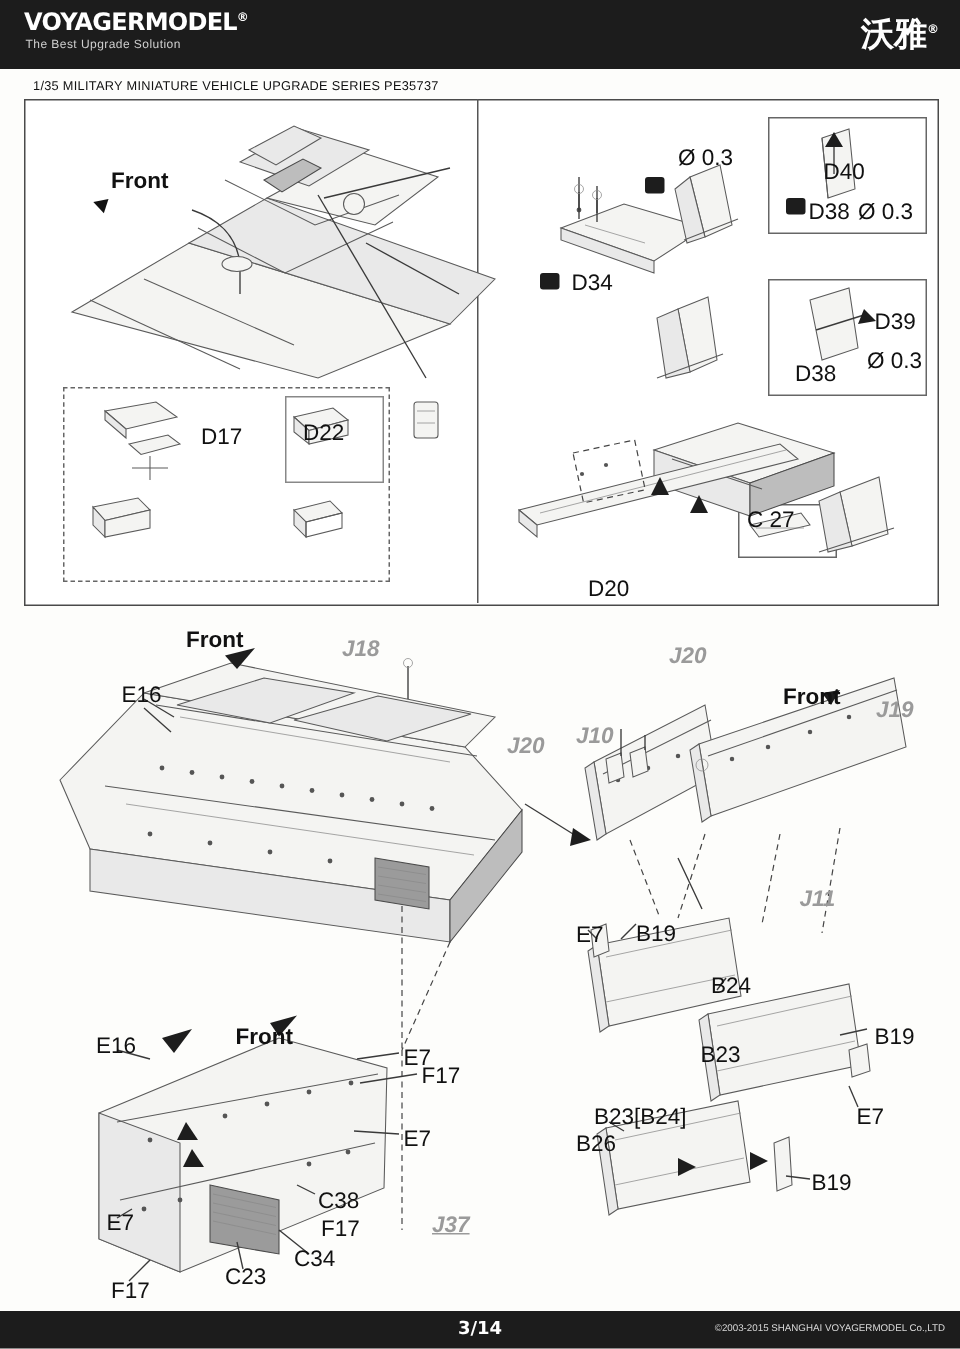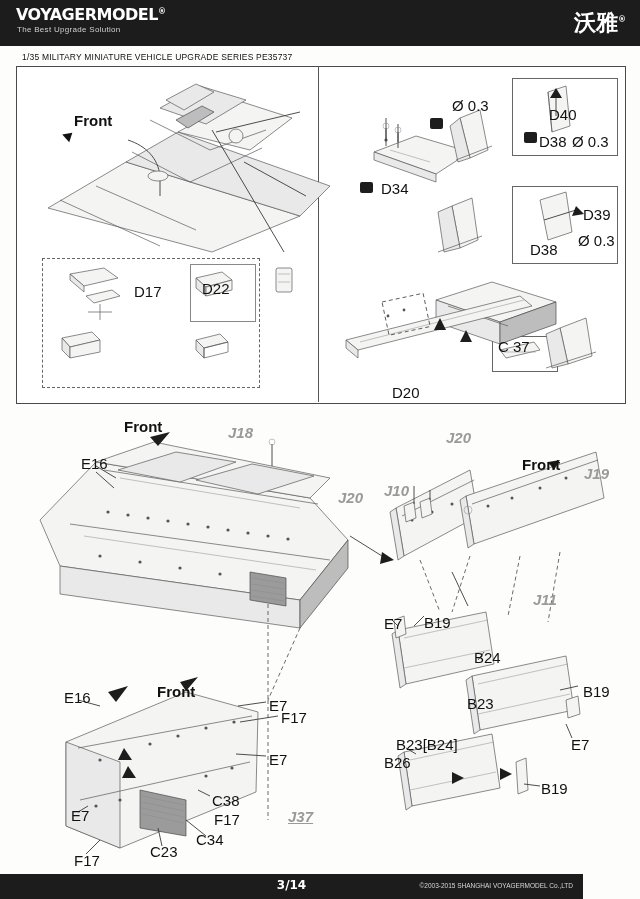--- a/index.html
+++ b/index.html
@@ -57,22 +57,22 @@
     position:absolute;
     border-left:1.1px solid #555;
   }
   .subbox{
     position:absolute;border:1px solid #666;background:#fff;
   }
   .subbox.dashed{border-style:dashed;}
 
   
   .footer{
-    position:absolute;left:0;top:874px;width:556px;height:25px;
-    background:#1c1c1c;color:#fff;padding-left:27px;
+    position:absolute;left:0;top:874px;width:640px;height:25px;
+    background:#1c1c1c;color:#fff;
   }
   .page-num{
     position:absolute;left:50%;top:4px;transform:translateX(-50%);
     font-size:12px;font-weight:bold;color:#ffffff;
     font-family:"DejaVu Sans", sans-serif;
   }
   .copyright{
     position:absolute;right:10px;top:8px;
     font-size:6.5px;color:#d8d8d8;
   }
@@ -374,21 +374,21 @@
 
   <div class="lbl" style="left:452px;top:97px;">Ø 0.3</div>
   <div class="lbl" style="left:549px;top:106px;">D40</div>
   <div class="lbl" style="left:539px;top:133px;">D38</div>
   <div class="lbl" style="left:572px;top:133px;">Ø 0.3</div>
   <div class="lbl" style="left:381px;top:180px;">D34</div>
   <div class="lbl" style="left:583px;top:206px;">D39</div>
   <div class="lbl" style="left:530px;top:241px;">D38</div>
   <div class="lbl" style="left:578px;top:232px;">Ø 0.3</div>
   <div class="lbl" style="left:392px;top:384px;">D20</div>
-  <div class="lbl" style="left:498px;top:338px;">C 37</div>
+  <div class="lbl" style="left:498px;top:338px;">C 27</div>
 
   <div style="position:absolute;left:360px;top:182px;width:13px;height:11px;background:#1d1d1d;border-radius:2px;"></div>
   <div style="position:absolute;left:430px;top:118px;width:13px;height:11px;background:#1d1d1d;border-radius:2px;"></div>
   <div style="position:absolute;left:524px;top:132px;width:13px;height:11px;background:#1d1d1d;border-radius:2px;"></div>
 
   <div class="lbl b" style="left:124px;top:418px;">Front</div>
   <div class="lbl it" style="left:228px;top:424px;">J18</div>
   <div class="lbl" style="left:81px;top:455px;">E16</div>
   <div class="lbl it" style="left:338px;top:489px;">J20</div>
   <div class="lbl" style="left:64px;top:689px;">E16</div>

